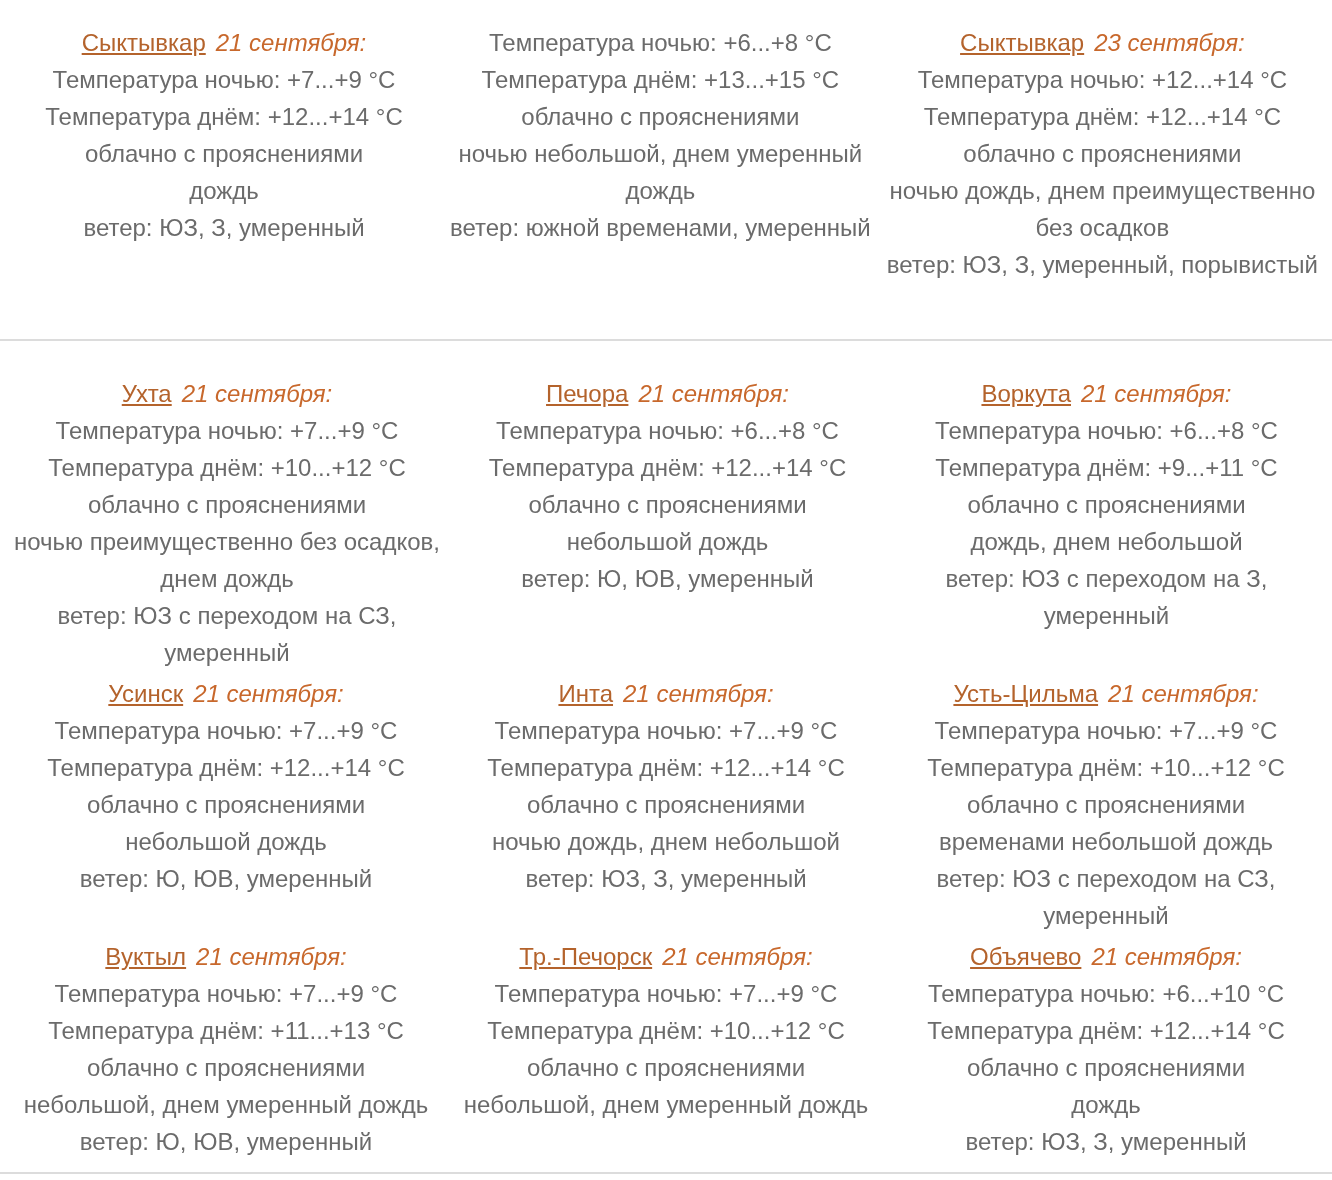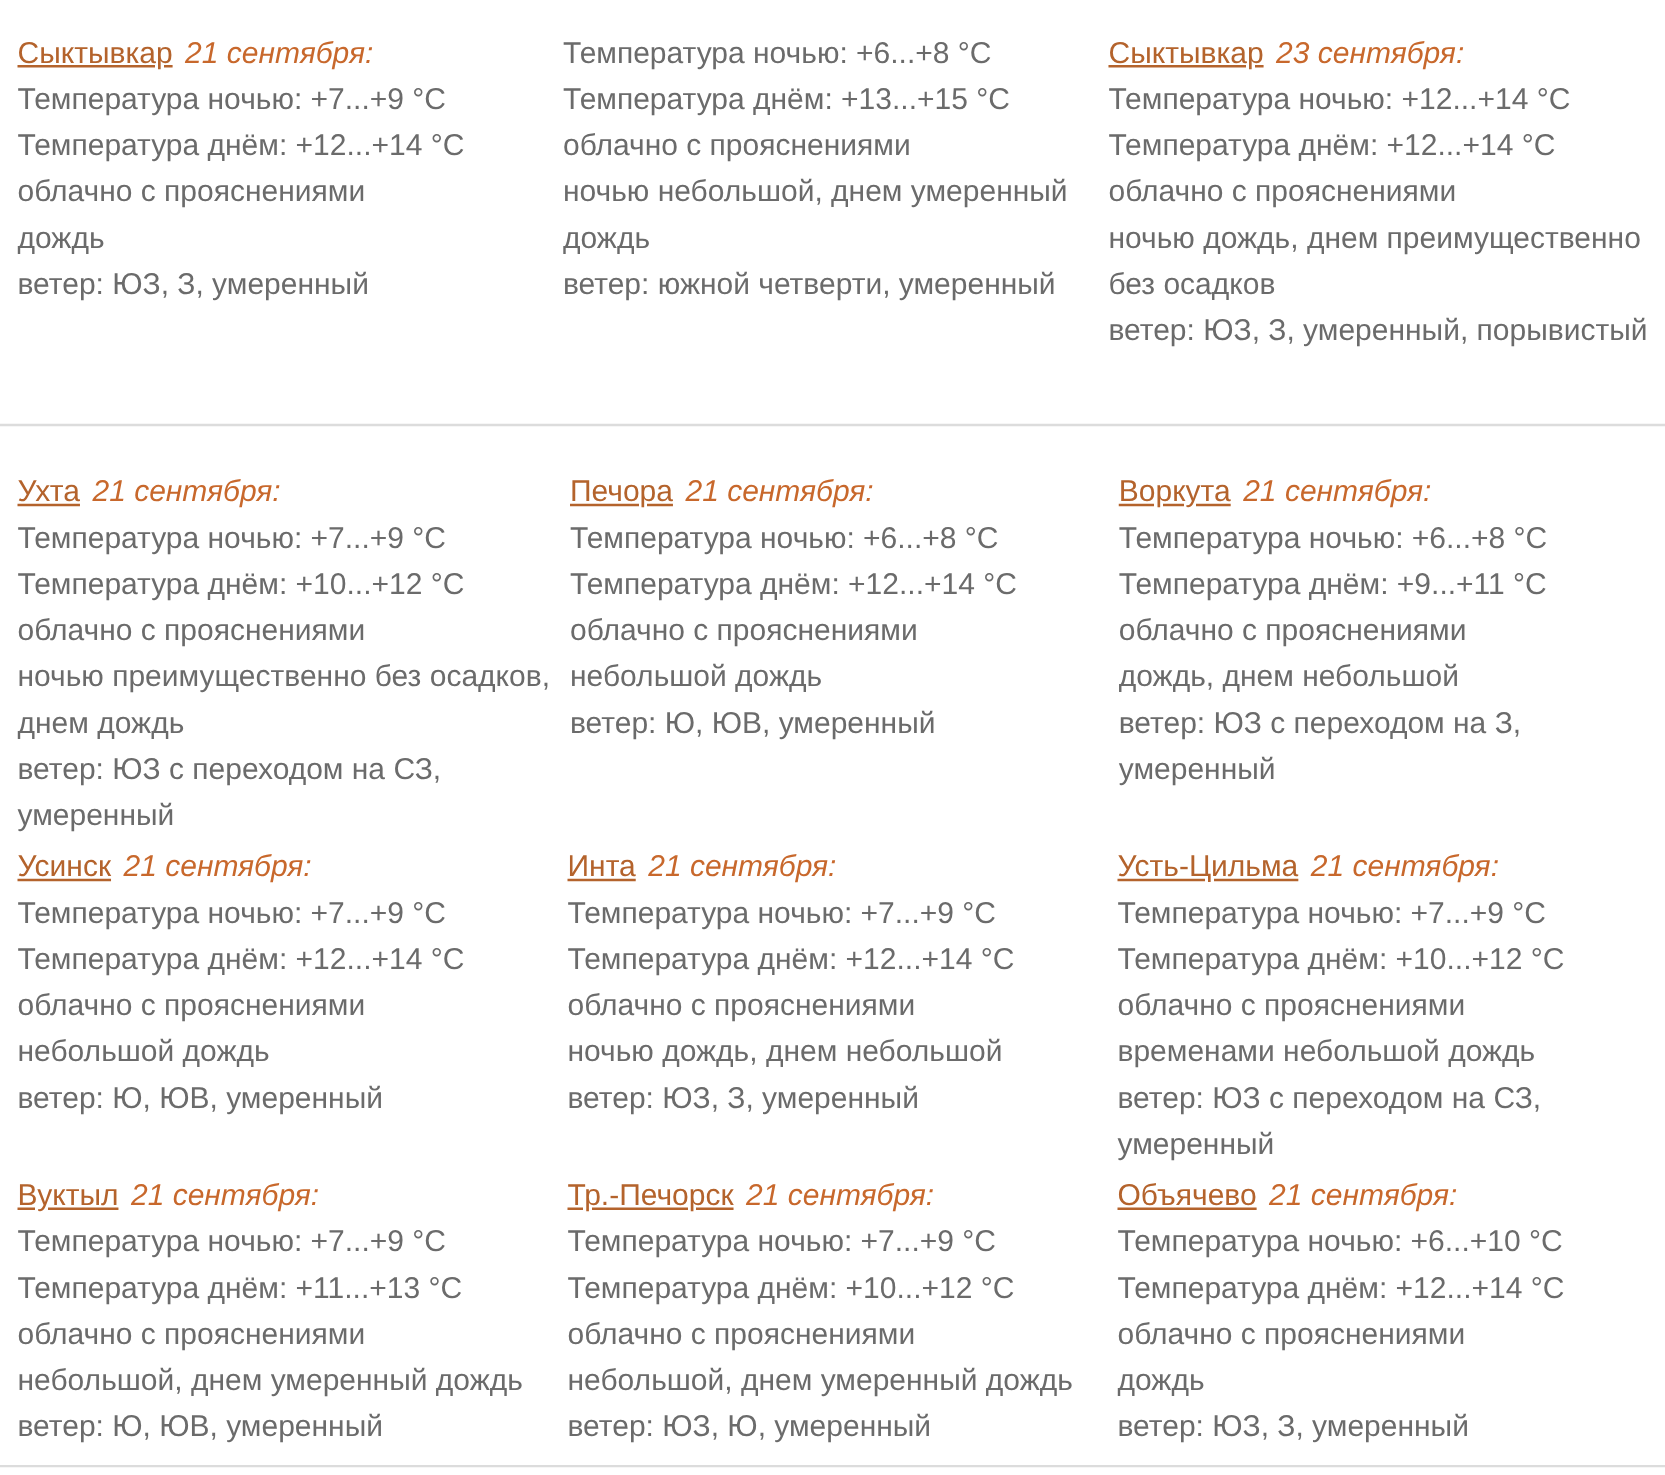--- a/index.html
+++ b/index.html
@@ -21,20 +21,21 @@
     grid-template-columns: repeat(3, 1fr);
     column-gap: 16px;
     padding: 0 14px;
     align-items: start;
   }
   .row + .row {
     margin-top: 4px;
   }
   .cell {
     line-height: 37px;
+    text-align: center;
   }
   .ftitle {
     line-height: 37px;
     white-space: nowrap;
   }
   .city {
     color: #b4632c;
     text-decoration: underline;
     margin-right: 10px;
     cursor: pointer;
@@ -78,21 +79,21 @@
           <div class="fline">ветер: ЮЗ, З, умеренный</div>
         </div>
     </div>
     <div class="cell">
       <div>
           <div class="fline">Температура ночью: +6...+8 °C</div>
           <div class="fline">Температура днём: +13...+15 °C</div>
           <div class="fline">облачно с прояснениями</div>
           <div class="fline">ночью небольшой, днем умеренный</div>
           <div class="fline">дождь</div>
-          <div class="fline">ветер: южной четверти, умеренный</div>
+          <div class="fline">ветер: южной временами, умеренный</div>
         </div>
     </div>
     <div class="cell">
       <div class="ftitle">
         <a href="#" class="city">Сыктывкар</a><em class="fdate">23 сентября:</em>
       </div>
       <div>
           <div class="fline">Температура ночью: +12...+14 °C</div>
           <div class="fline">Температура днём: +12...+14 °C</div>
           <div class="fline">облачно с прояснениями</div>
@@ -202,21 +203,20 @@
     </div>
     <div class="cell">
       <div class="ftitle">
         <a href="#" class="city">Тр.-Печорск</a><em class="fdate">21 сентября:</em>
       </div>
       <div>
           <div class="fline">Температура ночью: +7...+9 °C</div>
           <div class="fline">Температура днём: +10...+12 °C</div>
           <div class="fline">облачно с прояснениями</div>
           <div class="fline">небольшой, днем умеренный дождь</div>
-          <div class="fline">ветер: ЮЗ, Ю, умеренный</div>
         </div>
     </div>
     <div class="cell">
       <div class="ftitle">
         <a href="#" class="city">Объячево</a><em class="fdate">21 сентября:</em>
       </div>
       <div>
           <div class="fline">Температура ночью: +6...+10 °C</div>
           <div class="fline">Температура днём: +12...+14 °C</div>
           <div class="fline">облачно с прояснениями</div>

